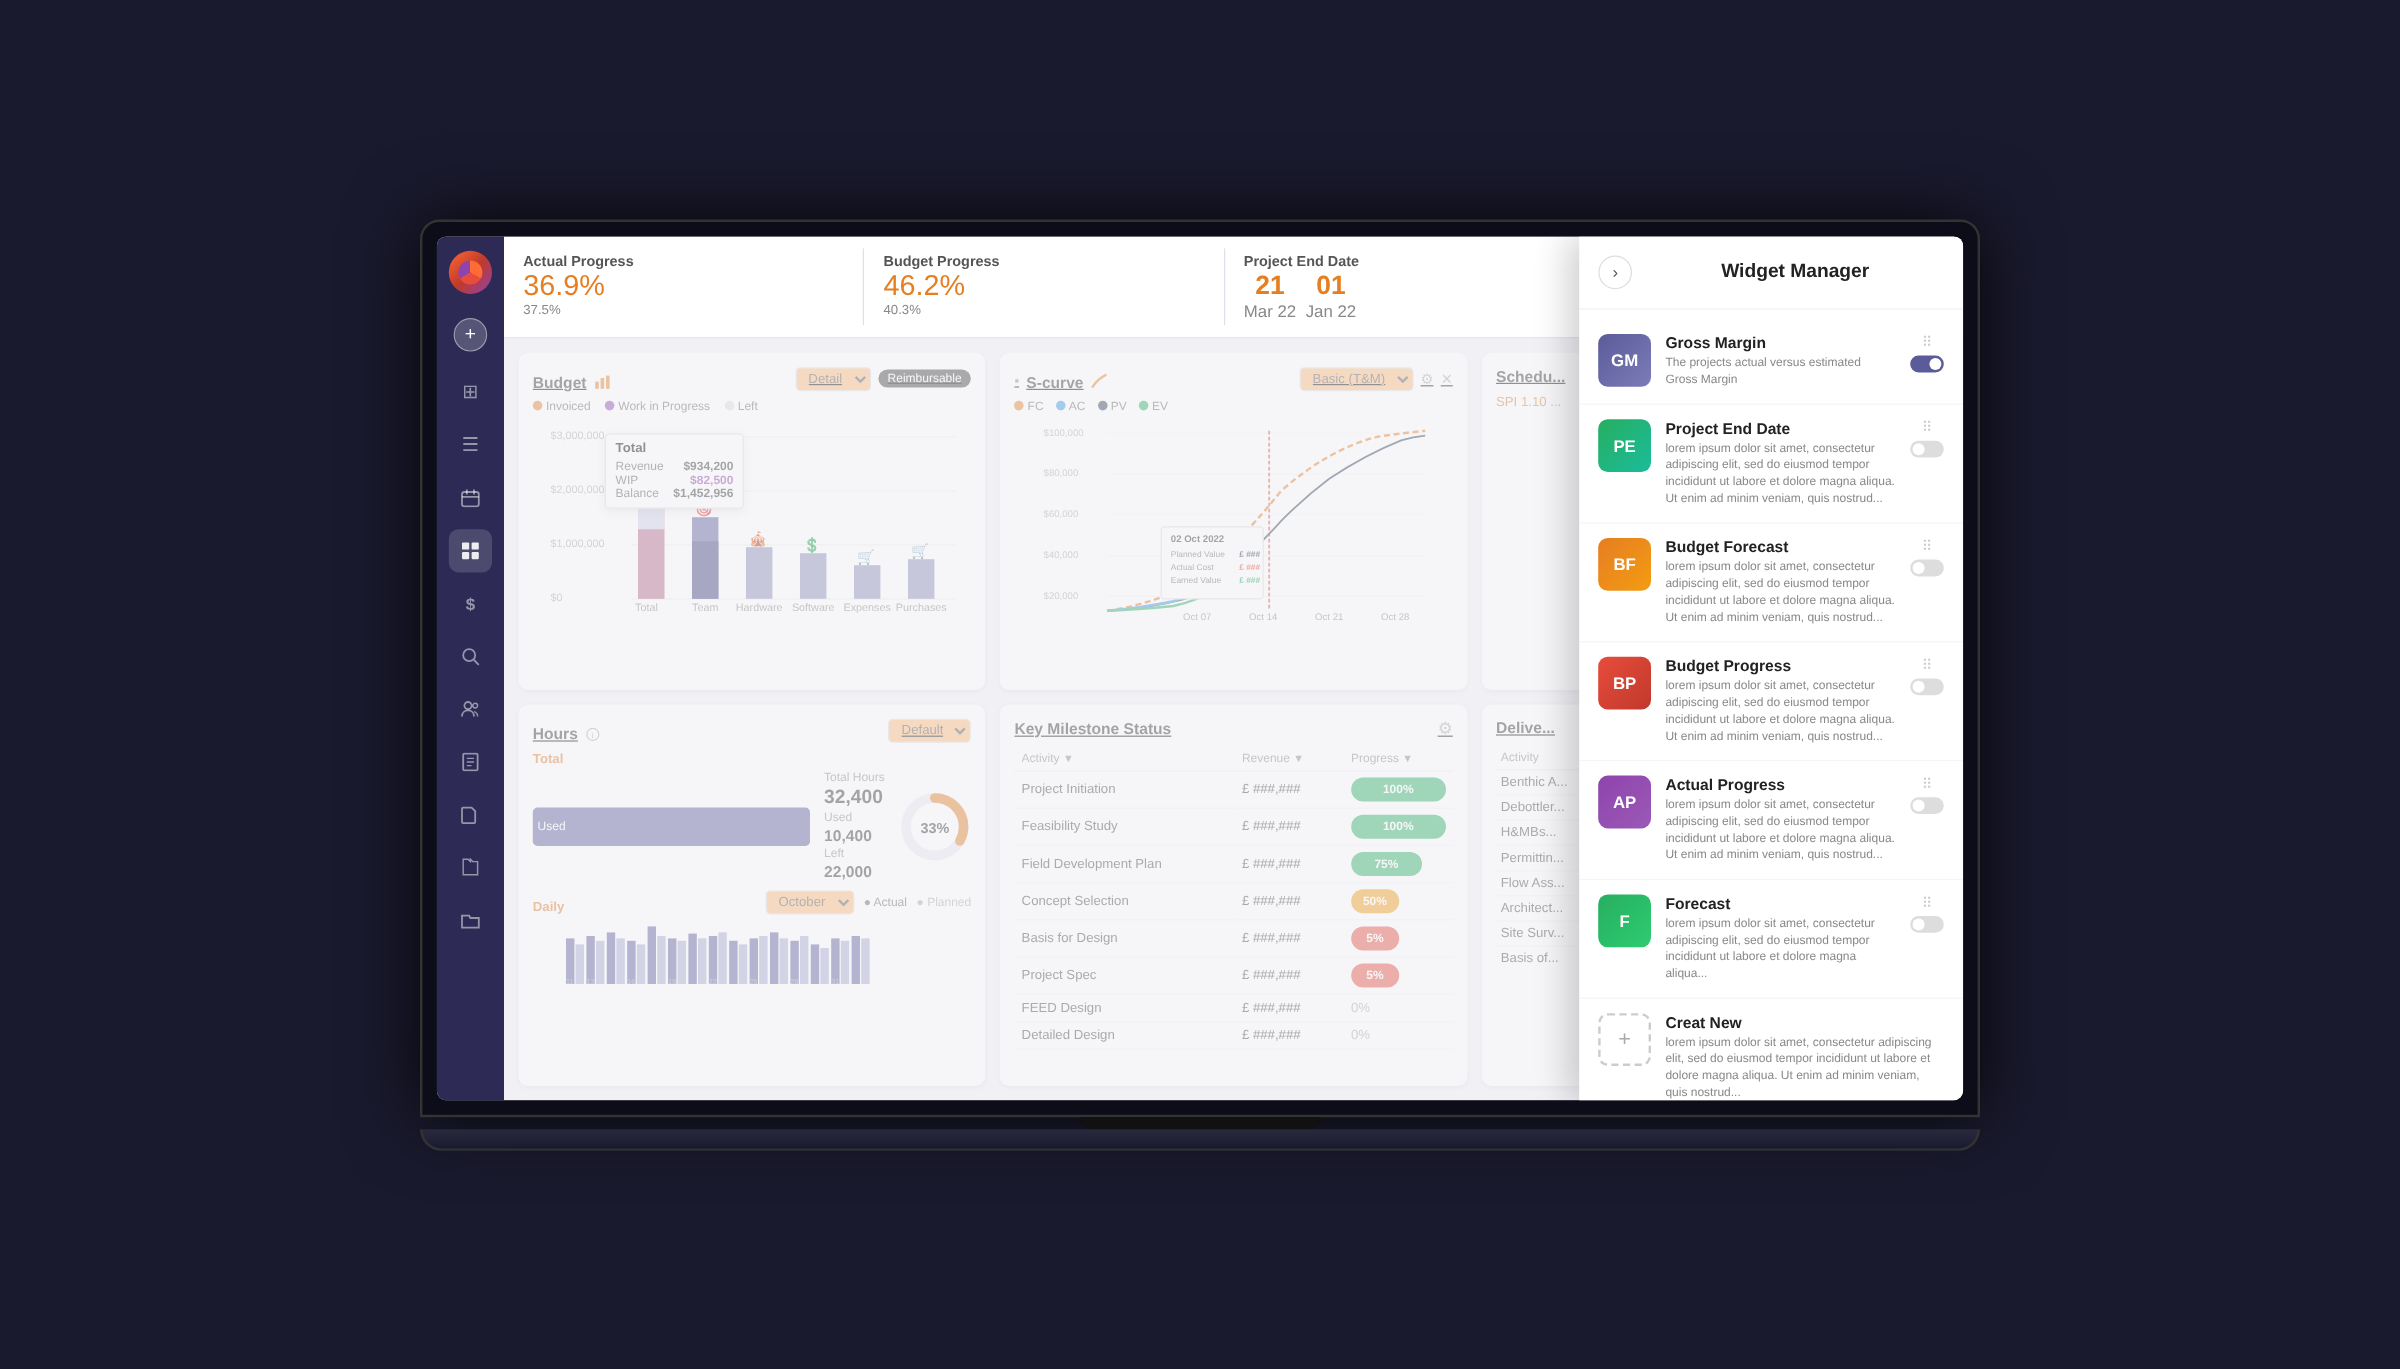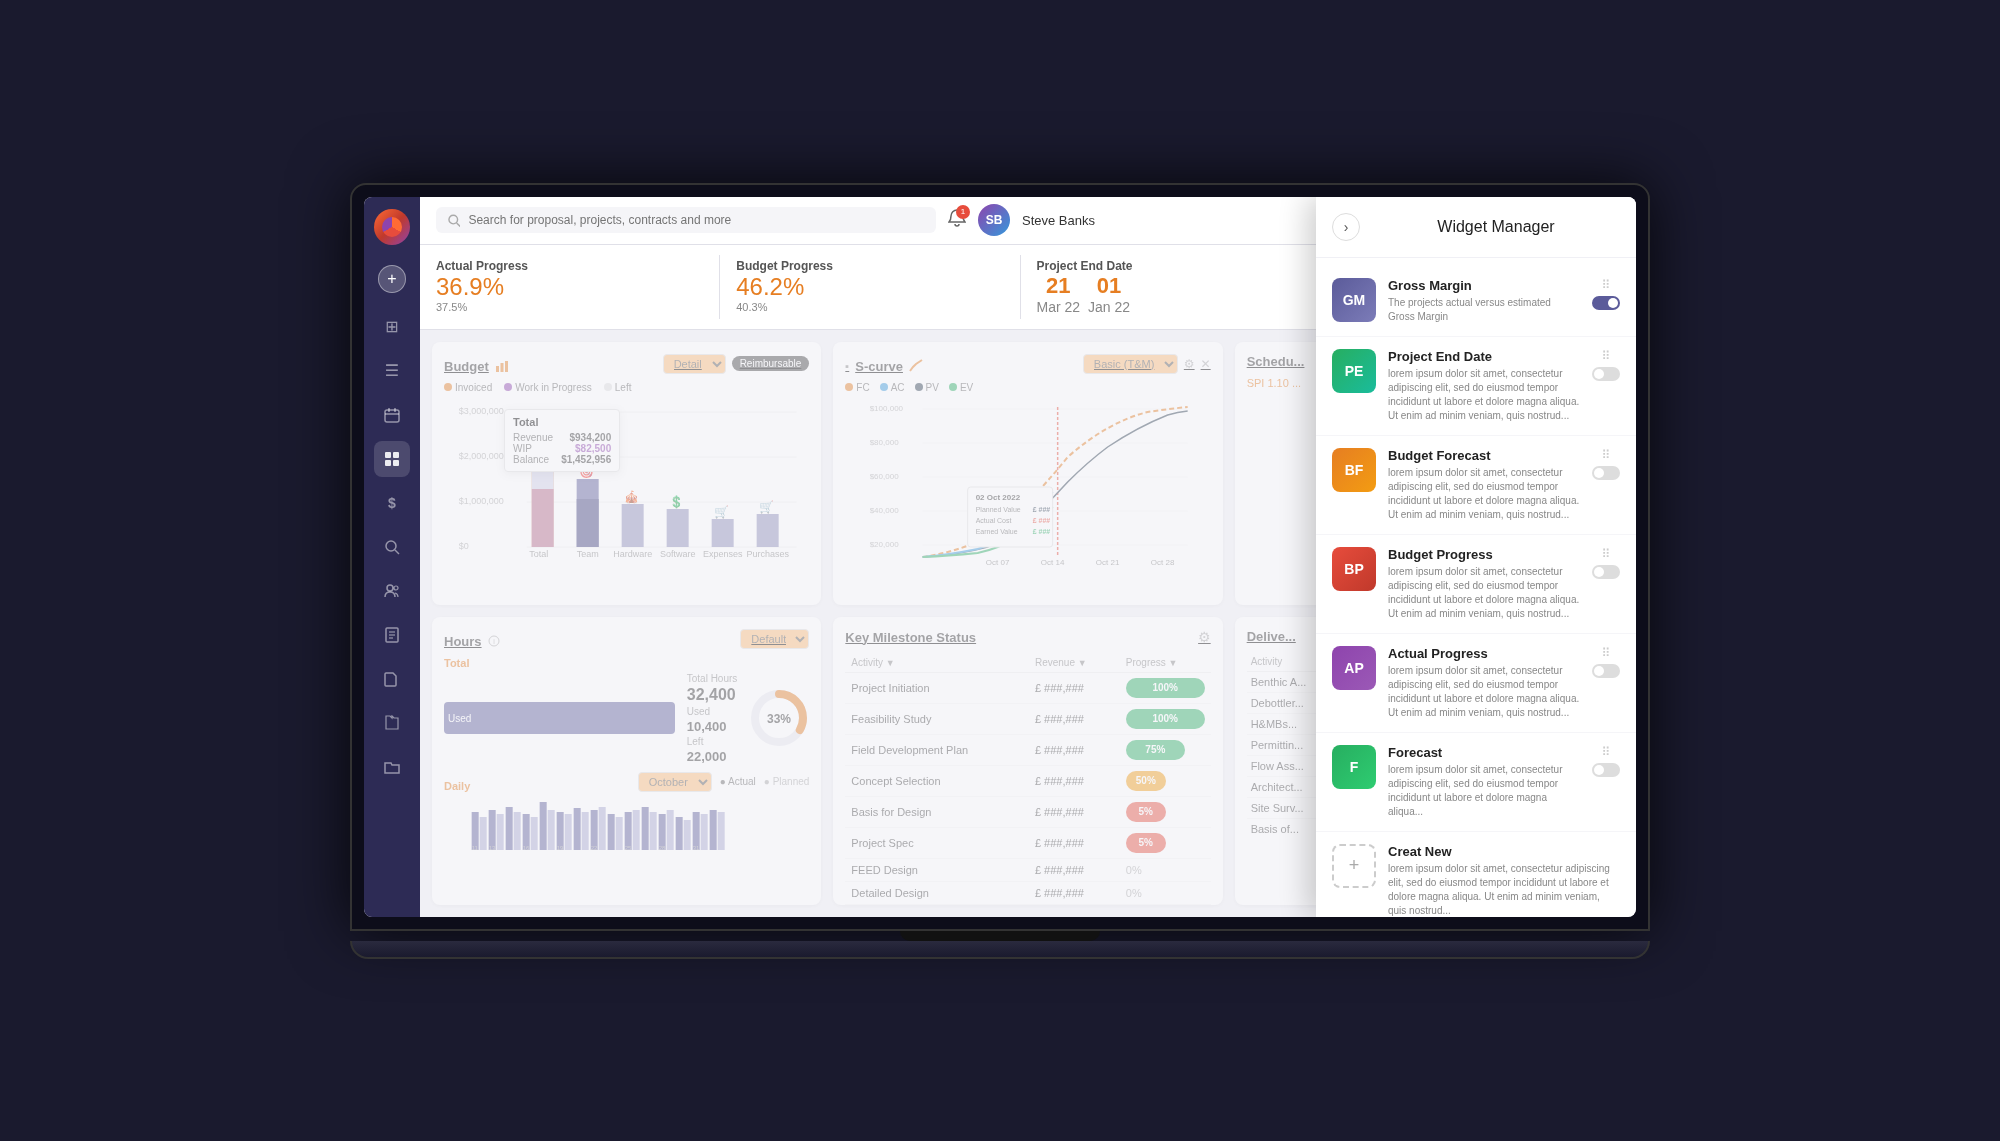--- a/index.html
+++ b/index.html
@@ -425,21 +425,21 @@
       border: 1px solid #ddd;
       display: flex;
       align-items: center;
       justify-content: center;
       cursor: pointer;
       font-size: 14px;
       color: #555;
     }
     .wm-title {
       font-size: 16px;
-      font-weight: 400;
+      font-weight: 700;
       color: #222;
       flex: 1;
       text-align: center;
     }
     .wm-search-row {
       padding: 10px 16px;
       display: flex;
       align-items: center;
       gap: 8px;
       border-bottom: 1px solid #f0f0f5;
@@ -647,40 +647,20 @@
           </div>
           <div class="sidebar-icon">
             <svg width="16" height="16" viewBox="0 0 16 16">
                 <path d="M1 4h6l1 2h7v8H1z" stroke="rgba(255,255,255,0.5)" stroke-width="1.5" fill="none"></path>
               </svg>
           </div>
         </div>
 
         <div class="main-content">
 
-          <div class="header">
-            <div class="search-bar">
-              <svg class="search-icon-svg" width="13" height="13" viewBox="0 0 13 13">
-                  <circle cx="5.5" cy="5.5" r="4.5" stroke="#aaa" stroke-width="1.5" fill="none"></circle>
-                  <line x1="9" y1="9" x2="13" y2="13" stroke="#aaa" stroke-width="1.5"></line>
-                </svg>
-              <input class="search-input" type="text" placeholder="Search for proposal, projects, contracts and more" style="">
-            </div>
-            <div class="header-right">
-              <div class="notification-btn">
-                <svg width="18" height="18" viewBox="0 0 18 18">
-                    <path d="M9 1a6 6 0 016 6c0 3 1 5 2 6H1c1-1 2-3 2-6a6 6 0 016-6z" stroke="#666" stroke-width="1.5" fill="none"></path>
-                    <path d="M7 15a2 2 0 004 0" stroke="#666" stroke-width="1.5" fill="none"></path>
-                  </svg>
-                <div class="notification-badge">1</div>
-              </div>
-              <div class="user-avatar">SB</div>
-              <span class="user-name">Steve Banks</span>
-            </div>
-          </div>
 
           <div class="kpi-bar">
             <div class="kpi-item">
               <div class="kpi-label">Actual Progress</div>
               <div class="kpi-value">36.9%</div>
               <div class="kpi-sub">37.5%</div>
             </div>
             <div class="kpi-item">
               <div class="kpi-label">Budget Progress</div>
               <div class="kpi-value">46.2%</div>

